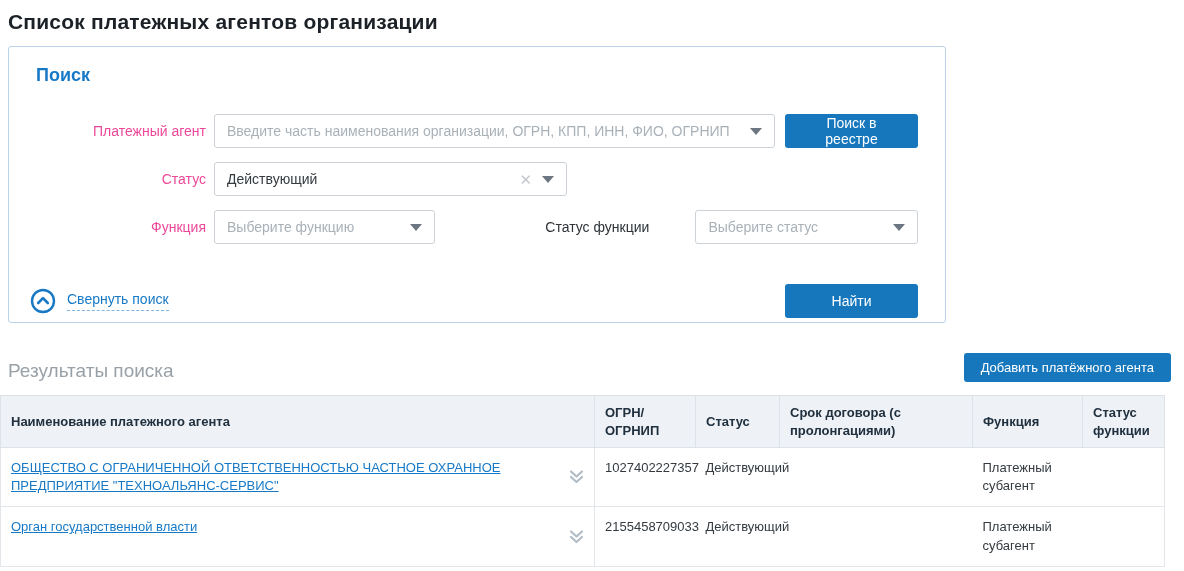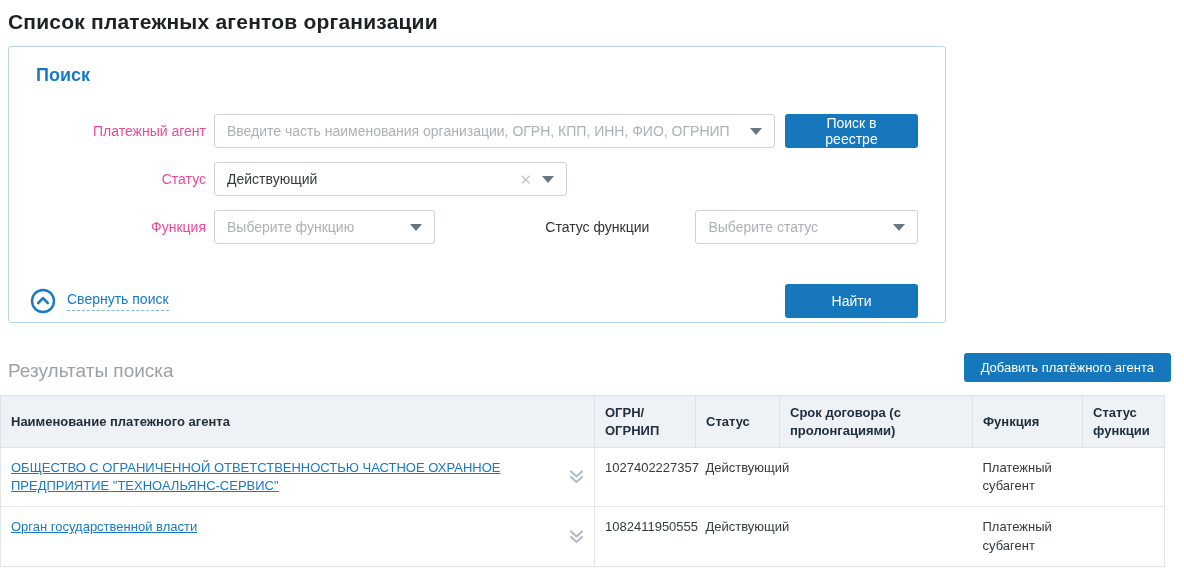--- a/index.html
+++ b/index.html
@@ -192,21 +192,21 @@
       <tr>
         <td class="name-cell">
           <a href="#" class="row-link">Орган государственной власти</a>
           <span class="chevrons">
             <svg width="17" height="15" viewBox="0 0 17 15">
               <polyline points="3,2 8.5,7 14,2" fill="none" stroke="#b2bcc6" stroke-width="2.2" stroke-linecap="round" stroke-linejoin="round"></polyline>
               <polyline points="3,7.5 8.5,12.5 14,7.5" fill="none" stroke="#b2bcc6" stroke-width="2.2" stroke-linecap="round" stroke-linejoin="round"></polyline>
             </svg>
           </span>
         </td>
-        <td>1082411950555</td>
+        <td>2155458709033</td>
         <td>Действующий</td>
         <td></td>
         <td>Платежный субагент</td>
         <td></td>
       </tr>
     </tbody>
   </table>
 
 </div>
 

